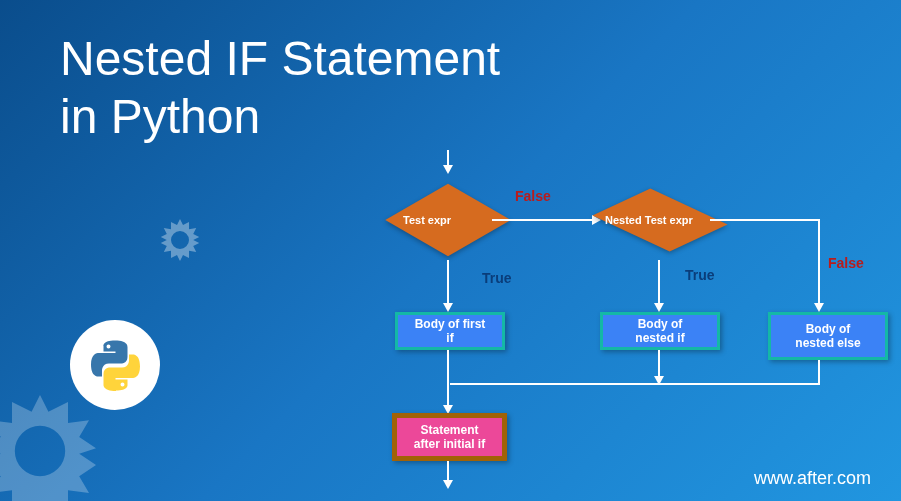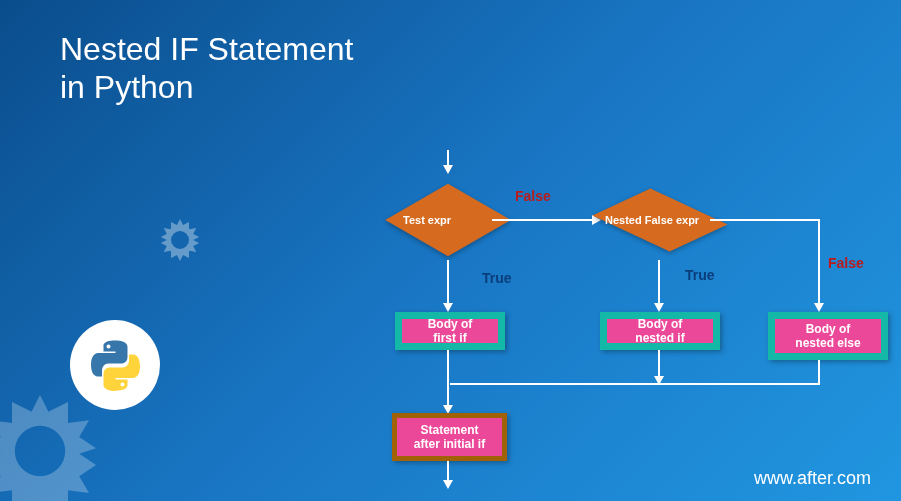--- a/index.html
+++ b/index.html
@@ -9,21 +9,21 @@
   background: linear-gradient(135deg, #0a4d8c 0%, #1976c4 50%, #2196e0 100%);
   font-family: 'Segoe UI', Arial, sans-serif;
   position: relative;
   overflow: hidden;
 }
 .title {
   position: absolute;
   top: 30px;
   left: 60px;
   color: #fff;
-  font-size: 32px;
+  font-size: 48px;
   font-weight: 500;
   line-height: 1.2;
 }
 .url {
   position: absolute;
   bottom: 12px;
   right: 30px;
   color: #fff;
   font-size: 18px;
   font-weight: 500;
@@ -88,21 +88,21 @@
   padding: 10px 14px;
   color: #fff;
   font-size: 12px;
   font-weight: 600;
   text-align: center;
   box-shadow: 2px 2px 5px rgba(0,0,0,0.3);
   display: flex;
   align-items: center;
   justify-content: center;
 }
-.purple { background: #ec4899; border: 7px solid #14b8a6; }
+.purple { background: #3b82f6; border: 3px solid #14b8a6; }
 .green { background: #ec4899; border: 5px solid #a16207; }
 .label {
   position: absolute;
   font-weight: 700;
   font-size: 14px;
 }
 .red { color: #b91c1c; }
 .blue { color: #0a3d7a; }
 .arrow-line {
   position: absolute;
@@ -148,21 +148,21 @@
     <div class="diamond-text">Test expr</div>
   </div>
 
   <div class="label red" style="left:225px; top:38px;">False</div>
 
   <div class="arrow-line" style="left:202px; top:69px; width:100px; height:2px;"></div>
   <div class="arrow-head arrow-right" style="left:302px; top:65px;"></div>
 
   <div class="diamond-shape" style="left:310px; top:20px; width:120px;">
     <div class="diamond-bg" style="width:80px; height:60px; transform: rotate(45deg) skew(-20deg, -20deg);"></div>
-    <div class="diamond-text" style="width:110px;">Nested False  expr</div>
+    <div class="diamond-text" style="width:110px;">Nested Test  expr</div>
   </div>
 
   <div class="arrow-line" style="left:420px; top:69px; width:110px; height:2px;"></div>
   <div class="arrow-line" style="left:528px; top:69px; width:2px; height:85px;"></div>
   <div class="arrow-head arrow-down" style="left:524px; top:153px;"></div>
 
   <div class="label red" style="left:538px; top:105px;">False</div>
 
   <div class="label blue" style="left:192px; top:120px;">True</div>
 

